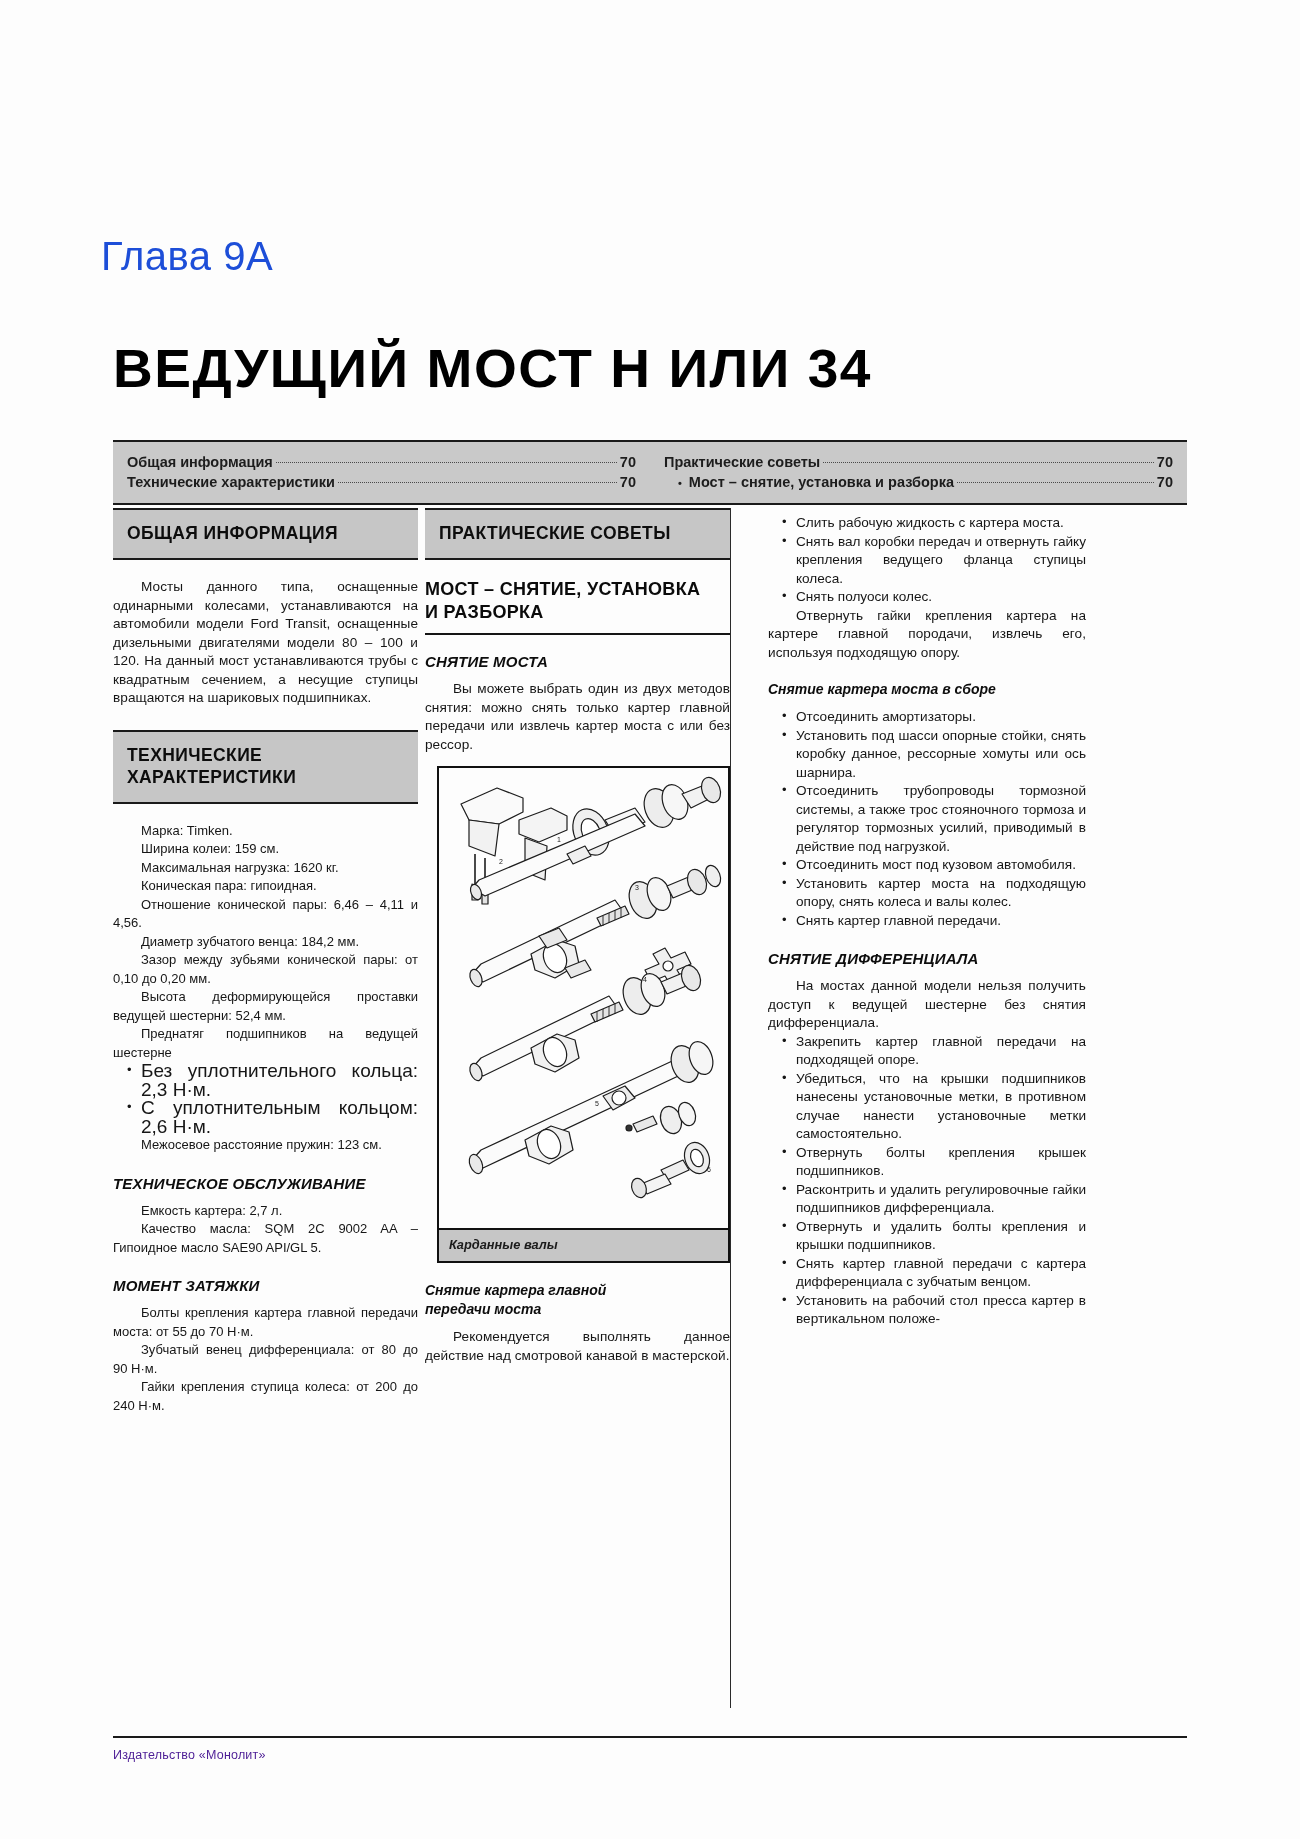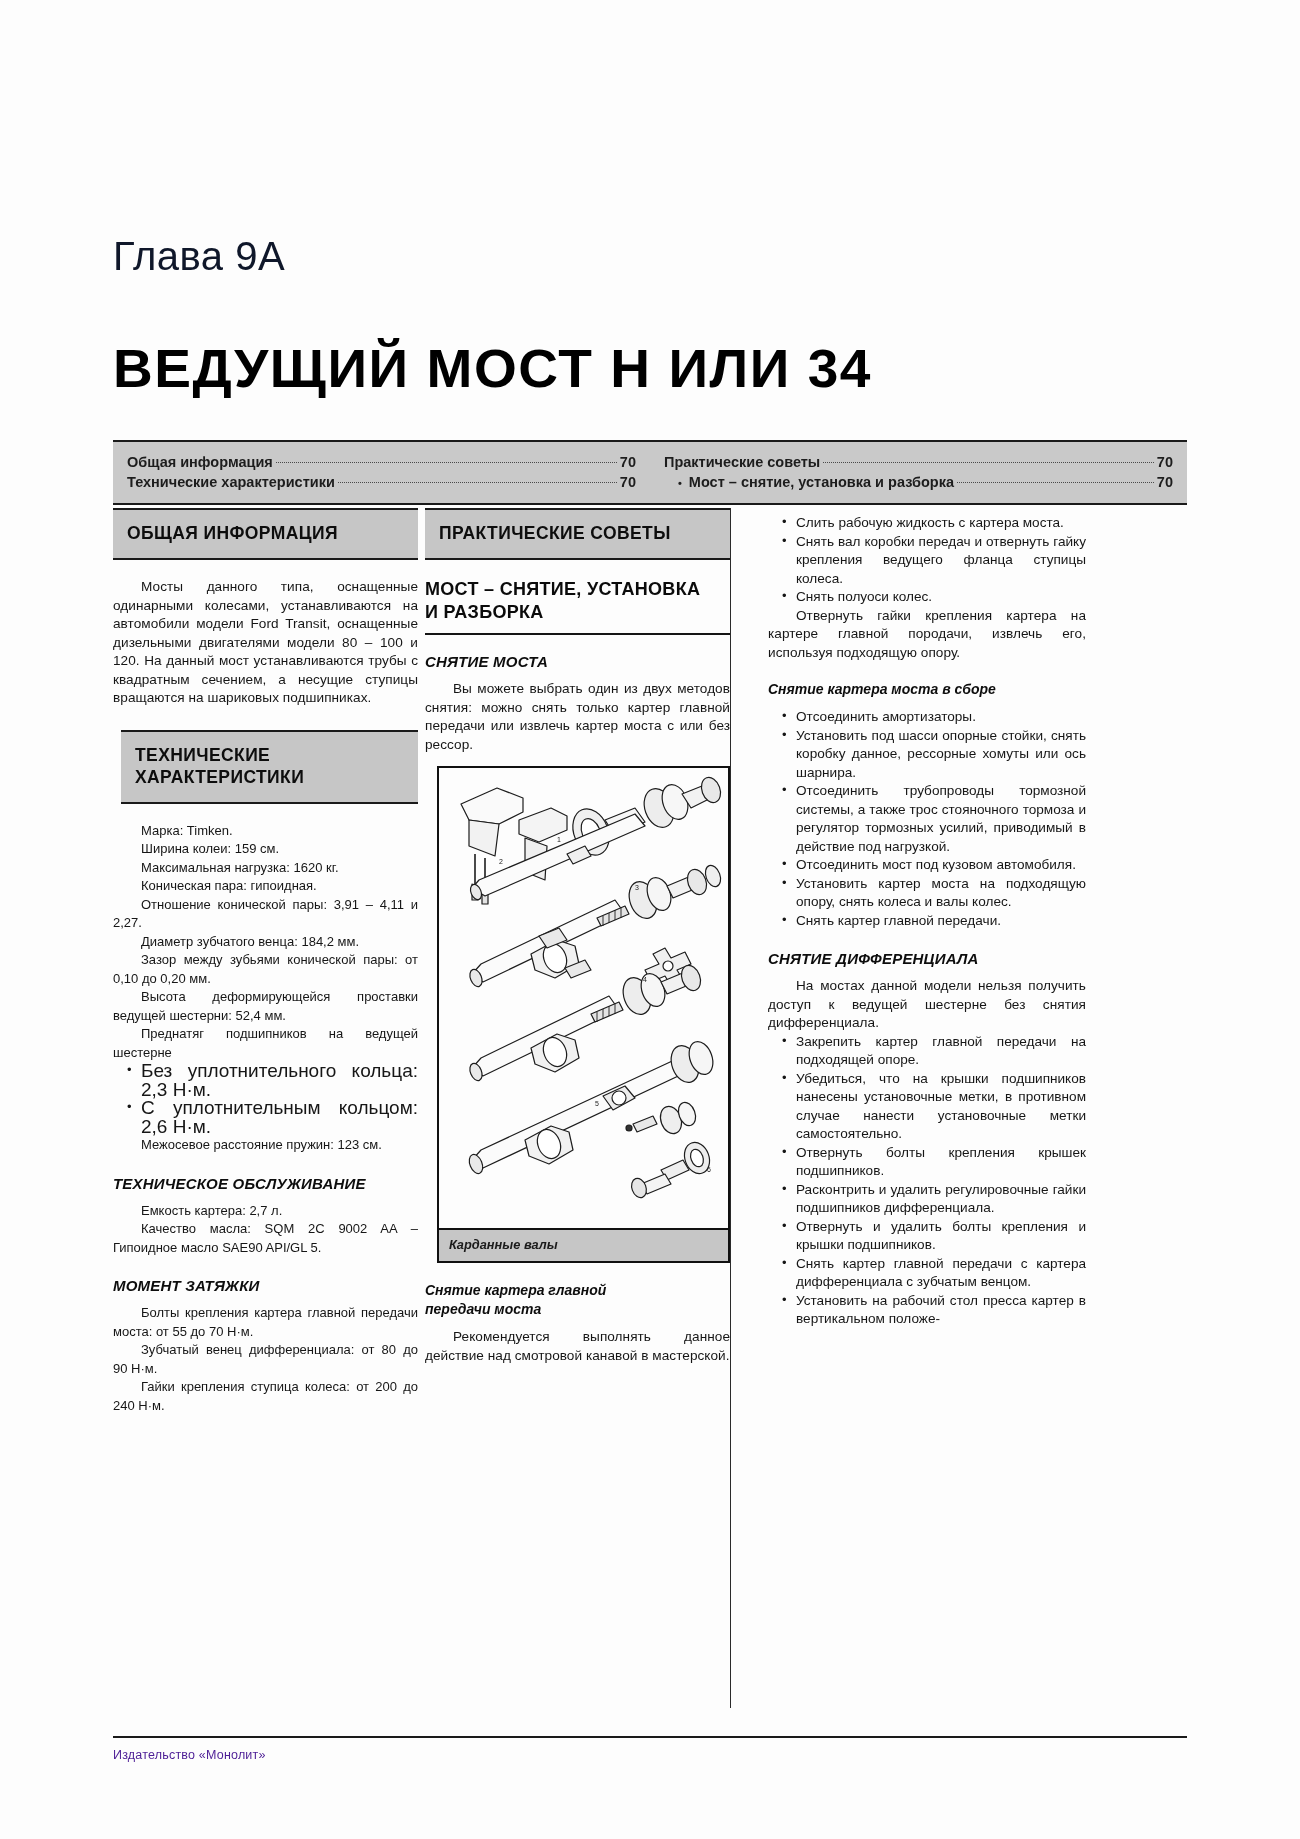--- a/index.html
+++ b/index.html
@@ -18,26 +18,26 @@
   .page {
     position: absolute;
     left: 0; top: 0;
     width: 1300px;
     height: 1839px;
     background: #fdfdfd;
   }
   
   .chapter-label {
     position: absolute;
-    left: 113px;
+    left: 101px;
     top: 234px;
     font-size: 40px;
     font-weight: 400;
     letter-spacing: 0.5px;
-    color: #0f172a;
+    color: #1d4ed8;
   }
   .main-title {
     position: absolute;
     left: 113px;
     top: 337px;
     font-size: 54px;
     font-weight: 800;
     letter-spacing: 1.5px;
     color: #000;
     font-stretch: condensed;
@@ -282,30 +282,30 @@
     <div class="col-divider" style="left:617px;"></div>
 
     <div class="col col-1">
 
       <div class="sect-box">
         <div class="sect-title">ОБЩАЯ ИНФОРМАЦИЯ</div>
       </div>
 
       <p class="body">Мосты данного типа, оснащенные одинарными колесами, устанавливаются на автомобили модели Ford Transit, оснащенные дизельными двигателями модели 80 – 100 и 120. На данный мост устанавливаются трубы с квадратным сечением, а несущие ступицы вращаются на шариковых подшипниках.</p>
 
-      <div class="sect-box" style="margin-top:22px;margin-left:8px;">
+      <div class="sect-box" style="margin-top:22px;">
         <div class="sect-title">ТЕХНИЧЕСКИЕ</div>
         <div class="sect-title">ХАРАКТЕРИСТИКИ</div>
       </div>
 
       <p class="spec-line">Марка: Timken.</p>
       <p class="spec-line">Ширина колеи: 159 см.</p>
       <p class="spec-line">Максимальная нагрузка: 1620 кг.</p>
       <p class="spec-line">Коническая пара: гипоидная.</p>
-      <p class="spec-line">Отношение конической пары: 3,91 – 4,11 и 2,27.</p>
+      <p class="spec-line">Отношение конической пары: 6,46 – 4,11 и 4,56.</p>
       <p class="spec-line">Диаметр зубчатого венца: 184,2 мм.</p>
       <p class="spec-line">Зазор между зубьями конической пары: от 0,10 до 0,20 мм.</p>
       <p class="spec-line">Высота деформирующейся проставки ведущей шестерни: 52,4 мм.</p>
       <p class="spec-line">Преднатяг подшипников на ведущей шестерне</p>
 
       <ul class="bul">
         <li>Без уплотнительного кольца: 2,3 Н·м.</li>
         <li>С уплотнительным кольцом: 2,6 Н·м.</li>
       </ul>
 

